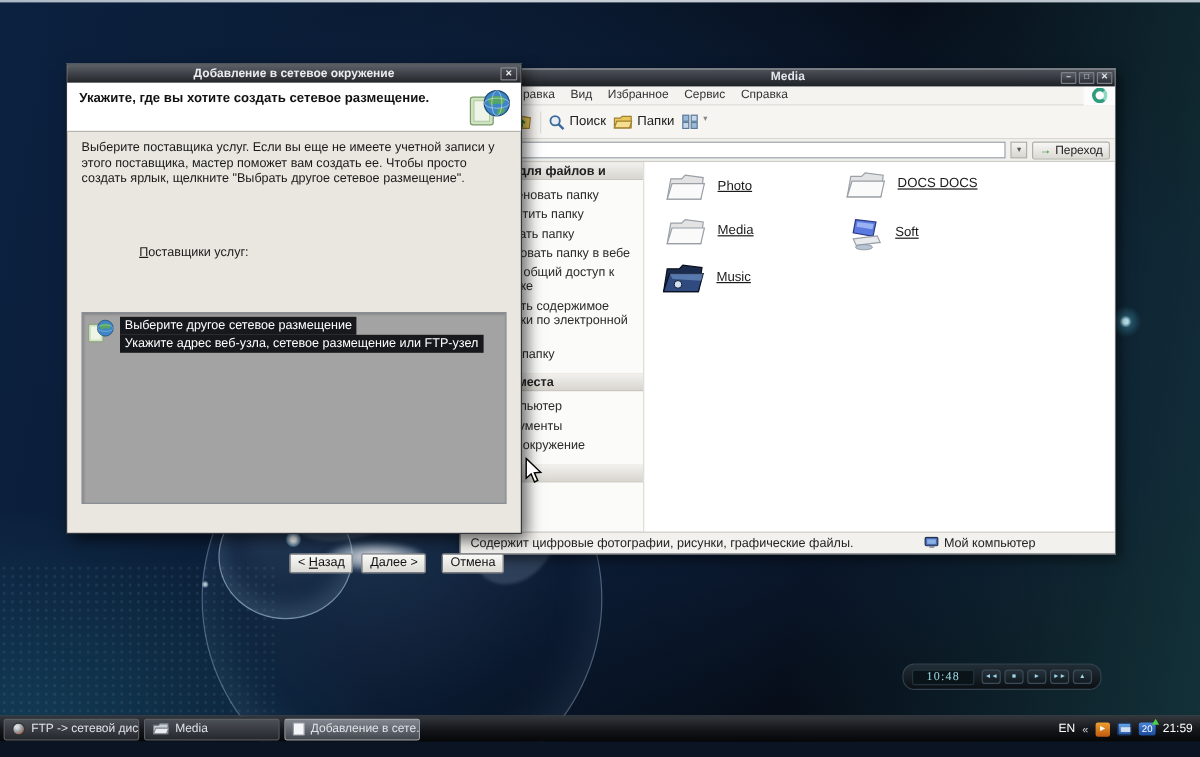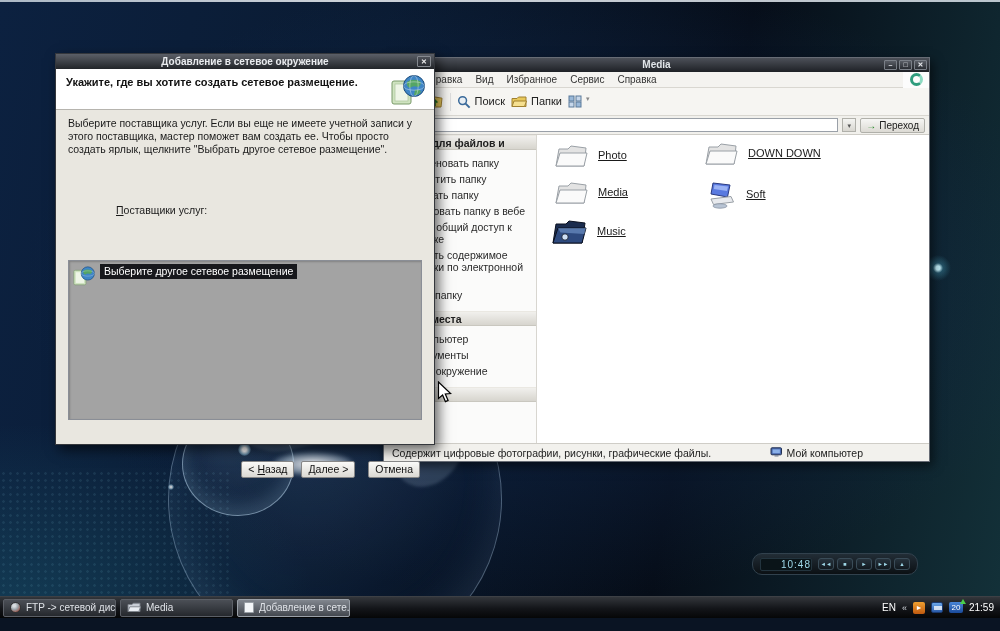--- a/index.html
+++ b/index.html
@@ -105,22 +105,22 @@
   .ul { text-decoration:underline; }
 
   
   .cursor { position:absolute; left:437px; top:381px; z-index:50; }
 
   
   .player { position:absolute; left:752px; top:553px; width:166px; height:22px; border-radius:10px;
     background:linear-gradient(#222d36,#0b1014); border:1px solid #31414d;
     display:flex; align-items:center; gap:3px; padding:0 7px; }
   .lcd { width:52px; height:13px; background:#0a1418; border:1px solid #23343e; border-radius:2px;
-    color:#9fd8e8; font-family:Liberation Sans, sans-serif; font-size:10px; line-height:11px;
-    text-align:right; letter-spacing:1px; }
+    color:#9fd8e8; font-family:Liberation Serif, serif; font-size:10px; line-height:11px;
+    text-align:center; letter-spacing:1px; }
   .pbtns { display:flex; gap:3px; margin-left:auto; }
   .pbtn { width:16px; height:12px; border-radius:3px; background:linear-gradient(#26323c,#121a20);
     border:1px solid #3a4c58; color:#9fd8e8; font-size:5.5px; line-height:11px; text-align:center; }
 
   
   .taskbar { position:absolute; left:0; top:596px; width:1000px; height:22px; z-index:60;
     background:linear-gradient(#33363b,#131519 55%,#050607); border-top:1px solid #3d4045;
     display:flex; align-items:center; gap:4px; padding:0 6px 0 3px; }
   .tb-btn { height:18px; width:113px; display:flex; align-items:center; gap:5px; padding:0 6px;
     background:linear-gradient(#4b4f56,#25282d); border:1px solid #5b5f66; border-radius:2px;
@@ -242,21 +242,21 @@
             <path d="M3 25 L6 8 L15 8 L18 5 L33 7 L31 25 Z" fill="#e3e3e3" stroke="#9aa0a6" stroke-width="1"></path>
             <path d="M3 25 L7 12 L34 12 L31 25 Z" fill="#fafafa" stroke="#9aa0a6" stroke-width="1"></path>
           </svg>
           <span class="file-label">Photo</span>
         </div>
         <div class="file-item" style="left:166px; top:4px;">
           <svg width="36" height="28">
             <path d="M3 25 L6 8 L15 8 L18 5 L33 7 L31 25 Z" fill="#e3e3e3" stroke="#9aa0a6" stroke-width="1"></path>
             <path d="M3 25 L7 12 L34 12 L31 25 Z" fill="#fafafa" stroke="#9aa0a6" stroke-width="1"></path>
           </svg>
-          <span class="file-label">DOWN DOWN</span>
+          <span class="file-label">DOCS DOCS</span>
         </div>
         <div class="file-item" style="left:16px; top:43px;">
           <svg width="36" height="28">
             <path d="M3 25 L6 8 L15 8 L18 5 L33 7 L31 25 Z" fill="#e3e3e3" stroke="#9aa0a6" stroke-width="1"></path>
             <path d="M3 25 L7 12 L34 12 L31 25 Z" fill="#fafafa" stroke="#9aa0a6" stroke-width="1"></path>
           </svg>
           <span class="file-label">Media</span>
         </div>
         <div class="file-item" style="left:168px; top:44px;">
           <svg width="32" height="30">
@@ -317,20 +317,21 @@
         <div class="list-row">
           <svg width="24" height="24" viewBox="0 0 38 38">
             <rect x="3" y="10" width="19" height="23" rx="2" fill="#cfe3c0" stroke="#7a9a6a"></rect>
             <rect x="6" y="13" width="13" height="17" fill="#eef5e6"></rect>
             <circle cx="25" cy="15" r="10.5" fill="#3f86c6" stroke="#1a4a7a"></circle>
             <path d="M18 11 Q23 7 31 10 Q33 14 29 16 Q24 14 21 17 Q17 15 18 11 Z" fill="#58a85a" opacity="0.9"></path>
             <ellipse cx="25" cy="15" rx="10.5" ry="4.2" fill="none" stroke="rgba(255,255,255,.45)" stroke-width="0.8"></ellipse>
           </svg>
           <div>
             <div class="sel-text">Выберите другое сетевое размещение</div>
+            <div class="sel-text">Укажите адрес веб-узла, сетевое размещение или FTP-узел</div>
           </div>
         </div>
       </div>
       <div class="wiz-buttons">
         <div class="btn"><span>&lt; </span><span class="ul">Н</span><span>азад</span></div>
         <div class="btn"><span></span><span class="ul">Д</span><span>алее &gt;</span></div>
         <div class="btn cancel">Отмена</div>
       </div>
     </div>
   </div>

